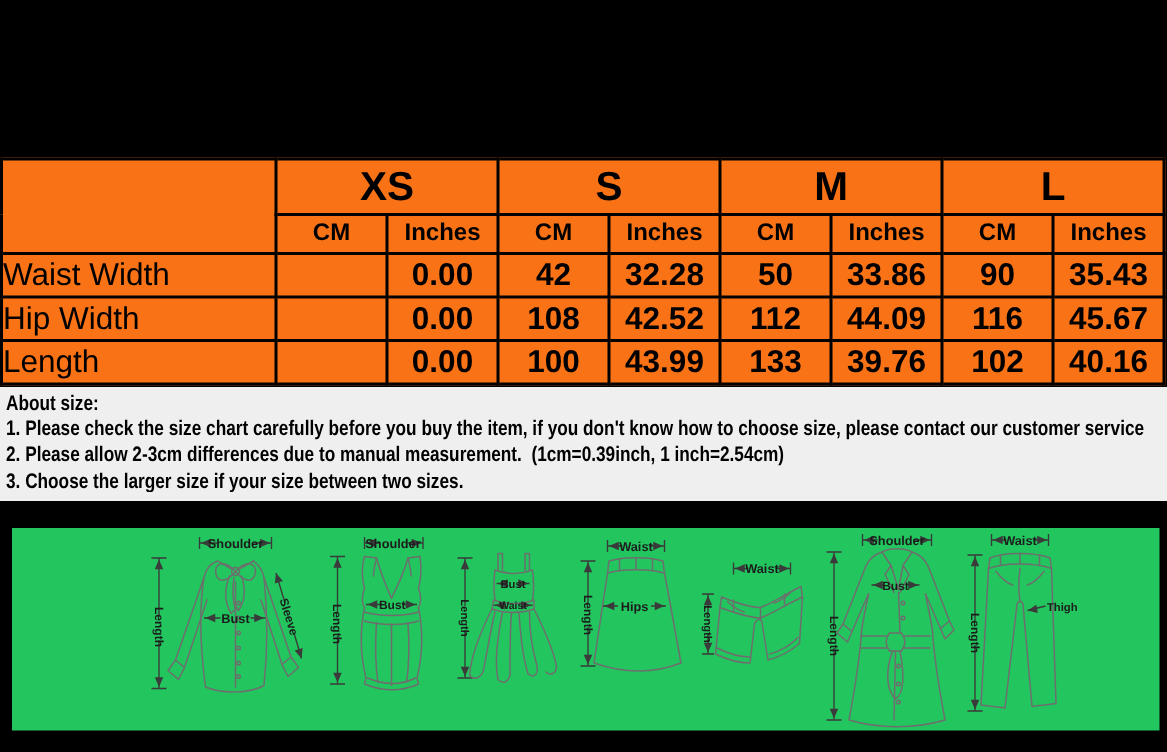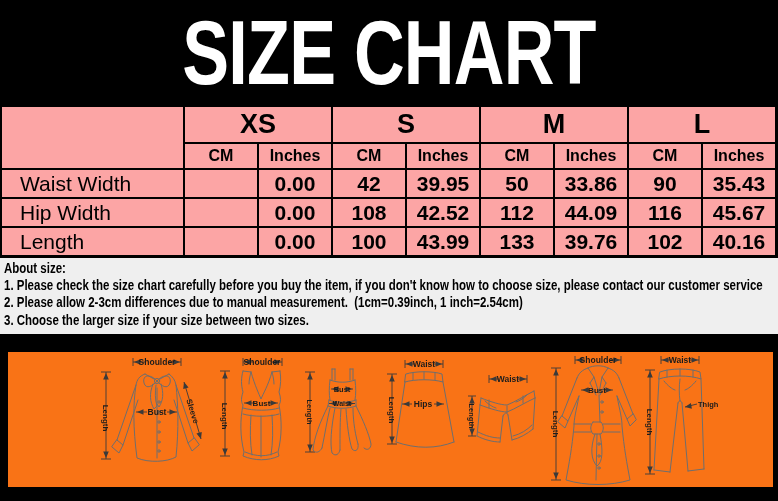--- a/index.html
+++ b/index.html
@@ -5,58 +5,55 @@
   html,body{margin:0;padding:0;background:#000;}
   .page{position:relative;width:778px;height:501px;background:#000;overflow:hidden;
         font-family:"Liberation Sans",sans-serif;}
   
   .title-band{position:absolute;top:0;left:0;width:778px;height:105px;background:#000;
               display:flex;align-items:center;justify-content:center;}
   .title{color:#fff;font-weight:bold;font-size:90px;line-height:1;white-space:nowrap;
          transform:scaleX(0.78);letter-spacing:-1px;}
   
   .size-table{position:absolute;top:105px;left:0;width:757px;border-collapse:collapse;
-              table-layout:fixed;background:#fca5a5;}
+              table-layout:fixed;background:#f97316;}
   .size-table td{border:2px solid #000;text-align:center;vertical-align:middle;padding:0;
                  color:#000;overflow:hidden;}
   col.c-label{width:183px;} col.c-val{width:74px;}
   tr.r-size{height:37px;} tr.r-size td{font-size:27px;font-weight:bold;}
   tr.r-unit{height:26px;} tr.r-unit td{font-size:16px;font-weight:bold;}
   tr.r-data{height:29px;} tr.r-data td{font-size:21px;font-weight:bold;}
-  tr.r-data td.rl{font-size:21px;font-weight:normal;text-align:left;padding-left:18px;}
+  tr.r-data td.rl{font-size:21px;font-weight:normal;text-align:left;padding-left:0;}
   
   .about{position:absolute;top:258px;left:0;width:778px;height:76px;background:#efefef;
          box-sizing:border-box;padding:2px 0 0 4px;overflow:hidden;}
   .about-inner{transform:scaleX(0.82);transform-origin:0 0;width:121.5%;
                font-weight:bold;font-size:14px;line-height:17.2px;color:#000;}
   .about-inner div{white-space:pre-wrap;}
   
-  .diagrams{position:absolute;top:352px;left:8px;width:765px;height:135px;background:#f97316;
+  .diagrams{position:absolute;top:352px;left:8px;width:765px;height:135px;background:#22c55e;
             display:flex;align-items:flex-start;padding-left:85px;box-sizing:border-box;}
   .diag{flex:none;display:block;}
   .diag .g{stroke:#6e6e6e;fill:none;stroke-width:1;stroke-linecap:round;stroke-linejoin:round;}
   .diag .m{stroke:#3a3a3a;fill:none;stroke-width:0.9;}
   .diag .ah{fill:#3a3a3a;stroke:none;}
   .diag text{font-family:"Liberation Sans",sans-serif;font-weight:bold;fill:#1c1c1c;}
   .defs-svg{position:absolute;width:0;height:0;}
 </style>
 </head>
 <body>
 
 <svg class="defs-svg">
   <defs>
       <path id="ah" d="M0,0 L6.5,-2.8 L6.5,2.8 Z"></path>
     </defs>
 </svg>
 
 <div class="page">
 
-  <div class="title-band">
-    <div class="title">SIZE CHART</div>
-  </div>
 
   <table class="size-table">
     <colgroup>
         <col class="c-label">
         <col class="c-val">
         <col class="c-val">
         <col class="c-val">
         <col class="c-val">
         <col class="c-val">
         <col class="c-val">
@@ -79,21 +76,21 @@
         <td>CM</td>
         <td>Inches</td>
         <td>CM</td>
         <td>Inches</td>
       </tr>
       <tr class="r-data">
         <td class="rl">Waist Width</td>
         <td></td>
         <td>0.00</td>
         <td>42</td>
-        <td>39.95</td>
+        <td>32.28</td>
         <td>50</td>
         <td>33.86</td>
         <td>90</td>
         <td>35.43</td>
       </tr>
       <tr class="r-data">
         <td class="rl">Hip Width</td>
         <td></td>
         <td>0.00</td>
         <td>108</td>

